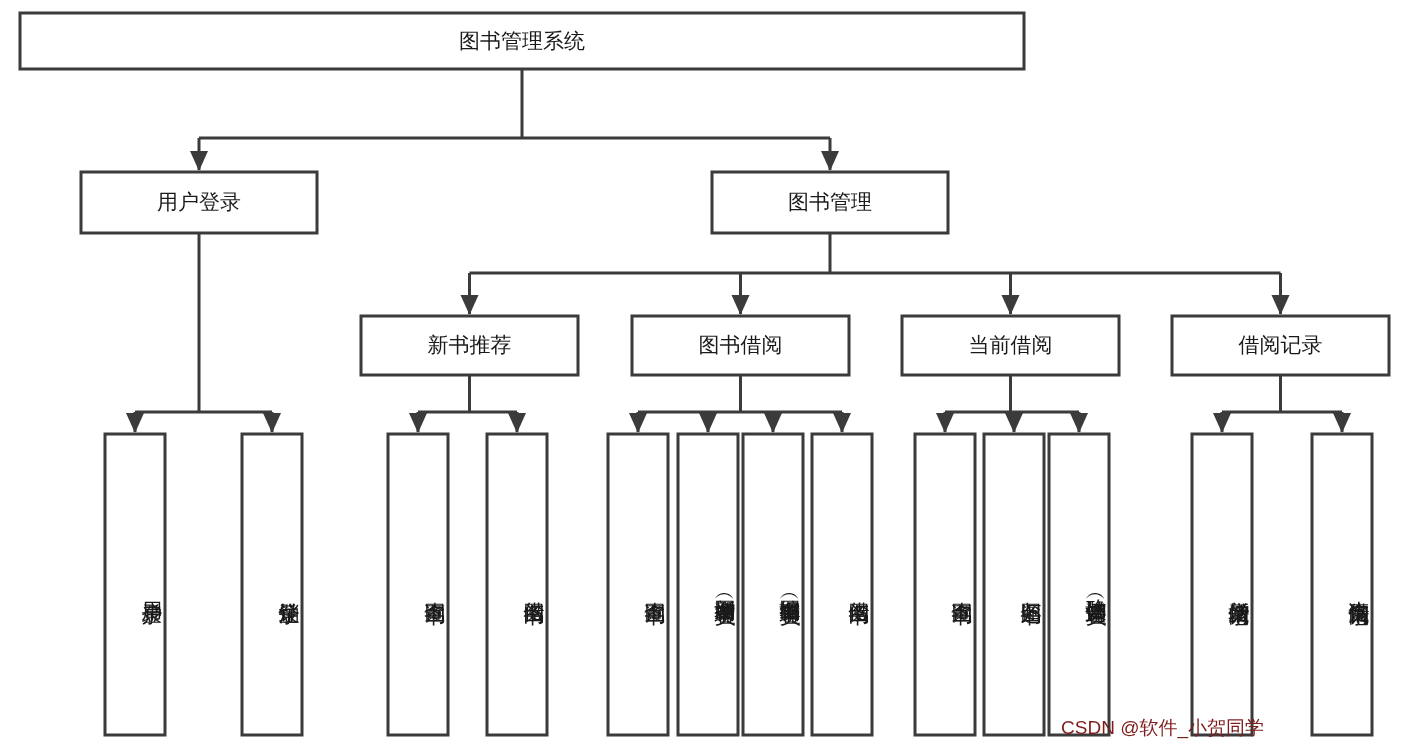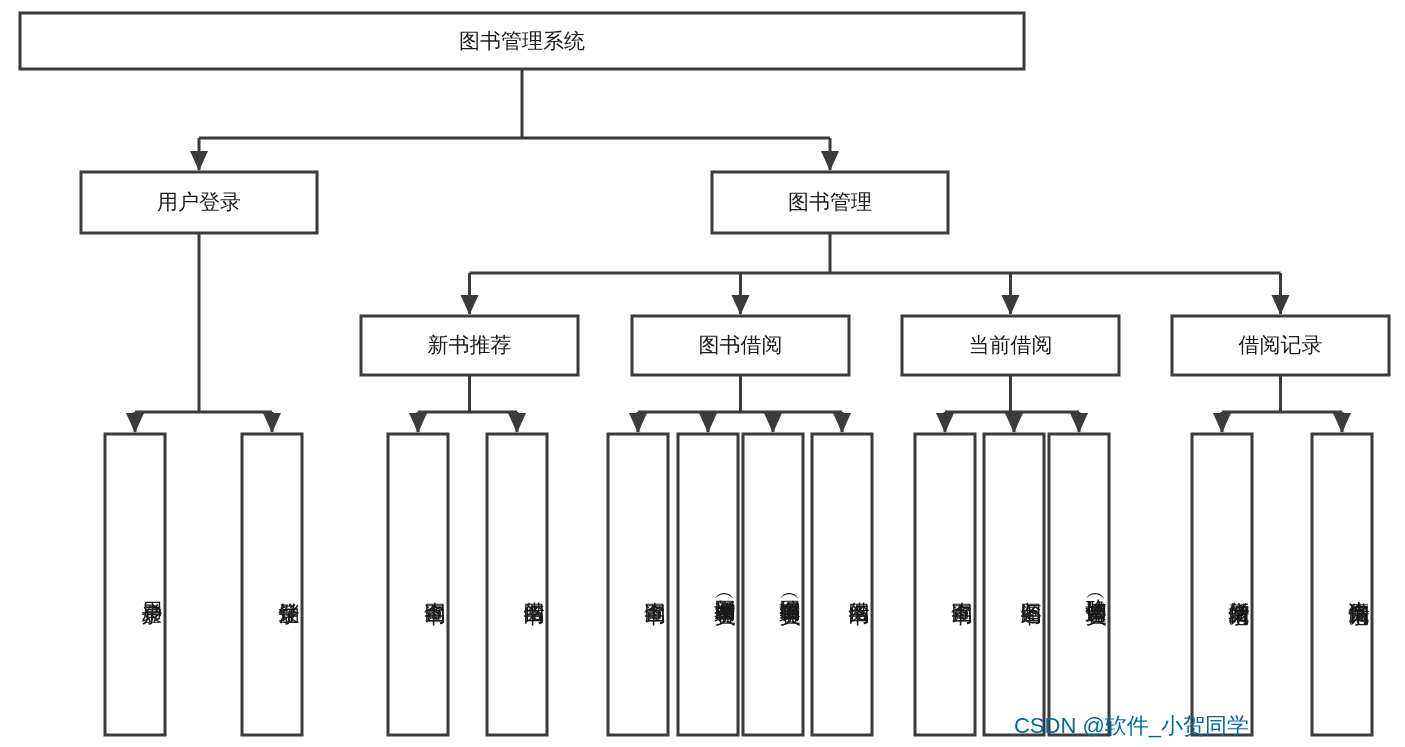--- a/index.html
+++ b/index.html
@@ -10,20 +10,21 @@
   body {
     width: 1405px;
     height: 747px;
     font-family: "Liberation Sans", "DejaVu Sans", sans-serif;
     overflow: hidden;
   }
   #diagram-root {
     position: relative;
     width: 1259px;
     height: 747px;
+    padding-left: 15px;
   }
   svg.tree-canvas {
     position: absolute;
     top: 0;
     left: 0;
     width: 1405px;
     height: 747px;
   }
   .node-box {
     fill: #ffffff;
@@ -60,22 +61,22 @@
     align-items: flex-start;
     justify-content: center;
     white-space: nowrap;
     pointer-events: none;
   }
   .watermark {
     position: absolute;
     right: 10px;
     bottom: 6px;
     font-family: "Liberation Sans", "DejaVu Sans", sans-serif;
-    font-size: 22px;
-    color: #0369a1;
+    font-size: 19px;
+    color: #7f1d1d;
     white-space: nowrap;
   }
 </style>
 </head>
 <body>
 
 <div id="diagram-root">
   <svg class="tree-canvas" viewBox="0 0 1405 747">
     <g id="connectors-layer">
         <path class="connector" d="M 522 69 L 522 138"></path>

